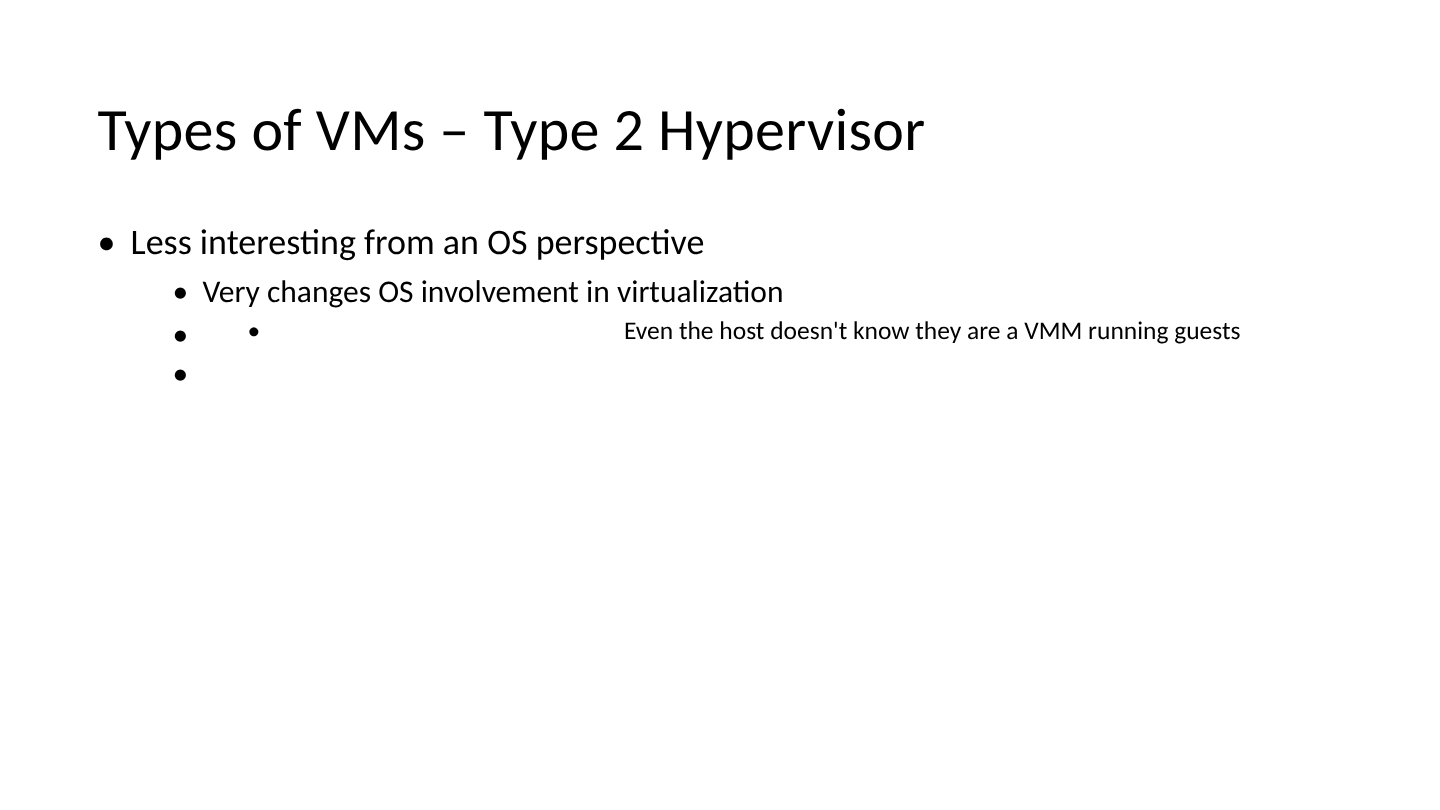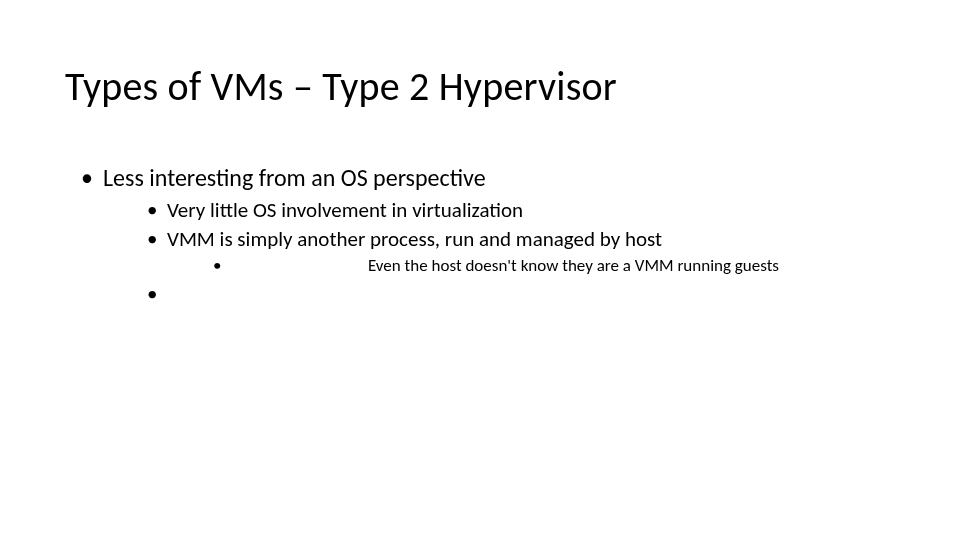--- a/index.html
+++ b/index.html
@@ -29,21 +29,21 @@
     font-family: "Calibri Light", Calibri, "Segoe UI", Arial, sans-serif;
   }
   .body {
     position: absolute;
     left: 65px;
     top: 148px;
     right: 65px;
   }
   ul {
     list-style: none;
-    margin: 16px;
+    margin: 0;
     padding: 0;
   }
   li {
     position: relative;
     line-height: 1.18;
   }
   
   .lvl1 > li {
     font-size: 24px;
     padding-left: 22px;
@@ -97,24 +97,23 @@
 <body>
 
 <div class="slide">
   <div class="title">Types of VMs – Type 2 Hypervisor</div>
   <div class="body">
     <ul class="lvl1">
       <li>
         <span>Less interesting from an OS perspective</span>
         <ul class="lvl2">
           <li>
-            <span>Very little OS involvement in virtualization</span>
+            <span>Very changes OS involvement in virtualization</span>
           </li>
           <li>
-            <span>VMM is simply another process, run and managed by host</span>
             <ul class="lvl3">
               <li>
                 <span>Even the host doesn't know they are a VMM running guests</span>
               </li>
             </ul>
           </li>
           <li>
           </li>
         </ul>
       </li>

